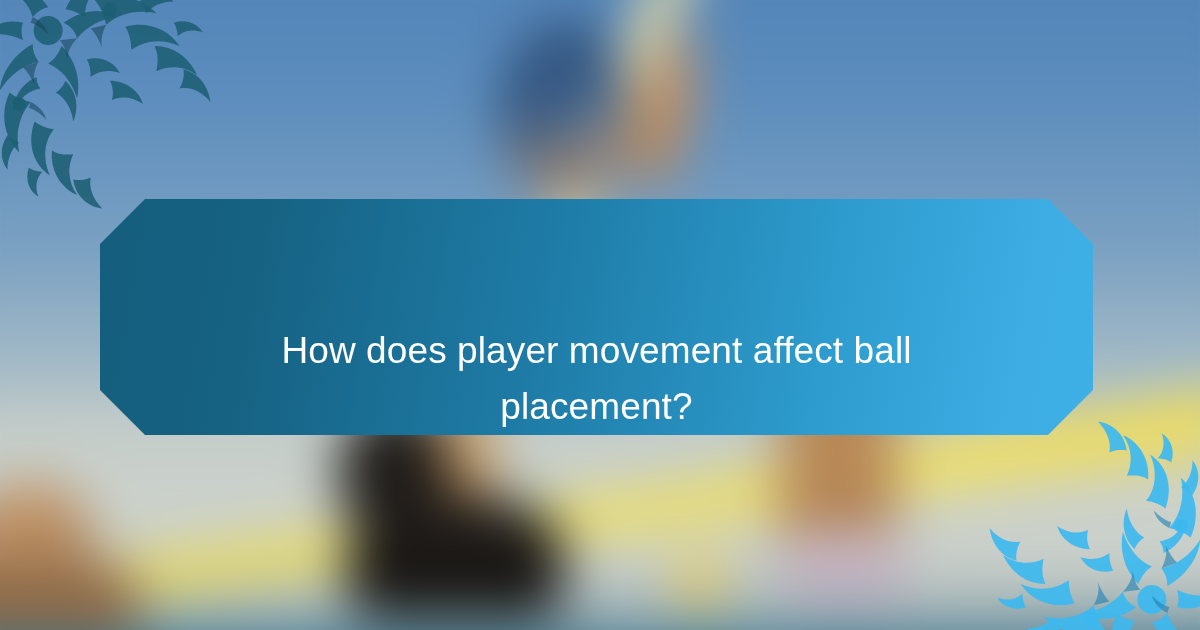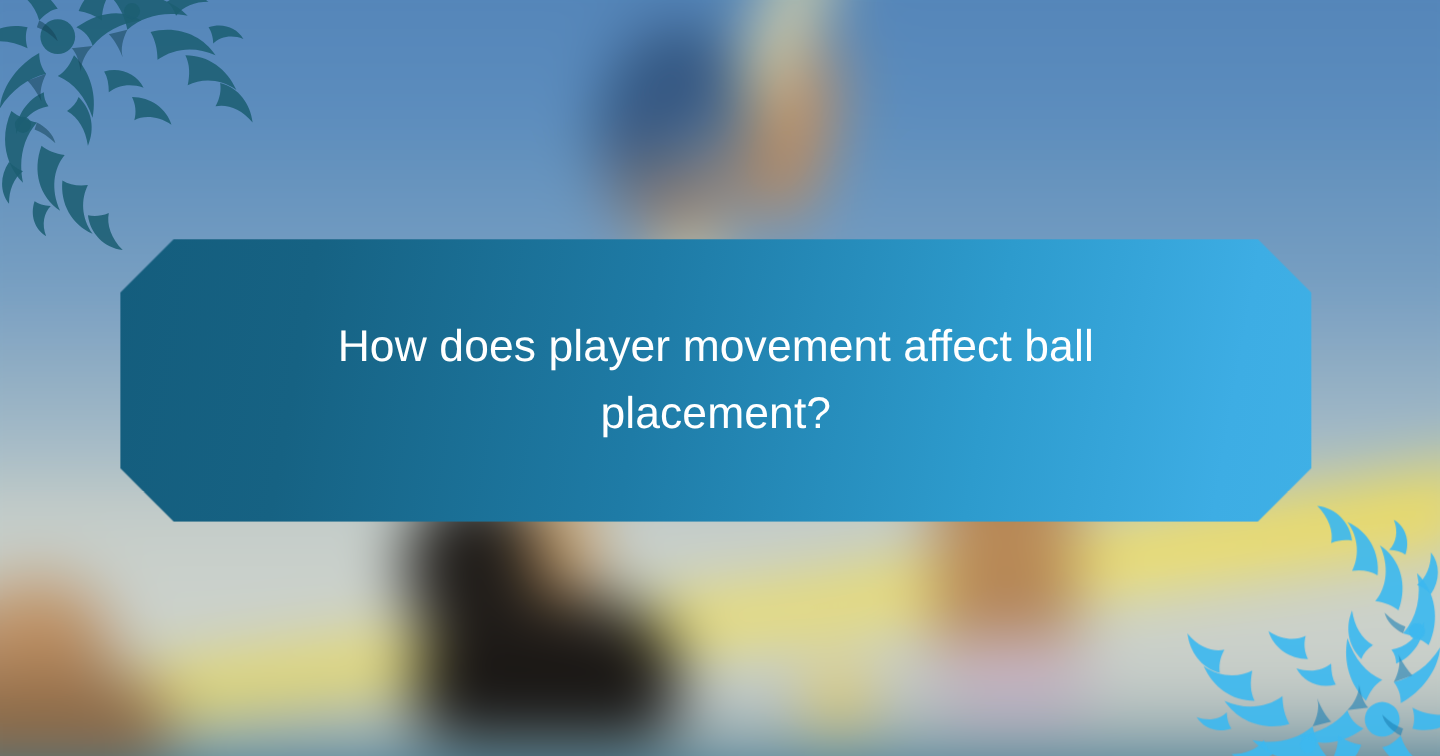--- a/index.html
+++ b/index.html
@@ -164,21 +164,21 @@
         #1e7ba6 44%,
         #2d9bcd 72%,
         #3dade4 92%,
         #3fb0e6 100%);
     clip-path: polygon(
         45px 0, calc(100% - 45px) 0,
         100% 45px, 100% calc(100% - 45px),
         calc(100% - 45px) 100%, 45px 100%,
         0 calc(100% - 45px), 0 45px);
     display: flex;
-    align-items: center;
+    align-items: flex-end;
     justify-content: center;
     box-sizing: border-box;
     padding: 0 110px;
   }
   #banner-title {
     margin: 0;
     color: #ffffff;
     font-size: 37px;
     font-weight: 400;
     line-height: 1.52;

